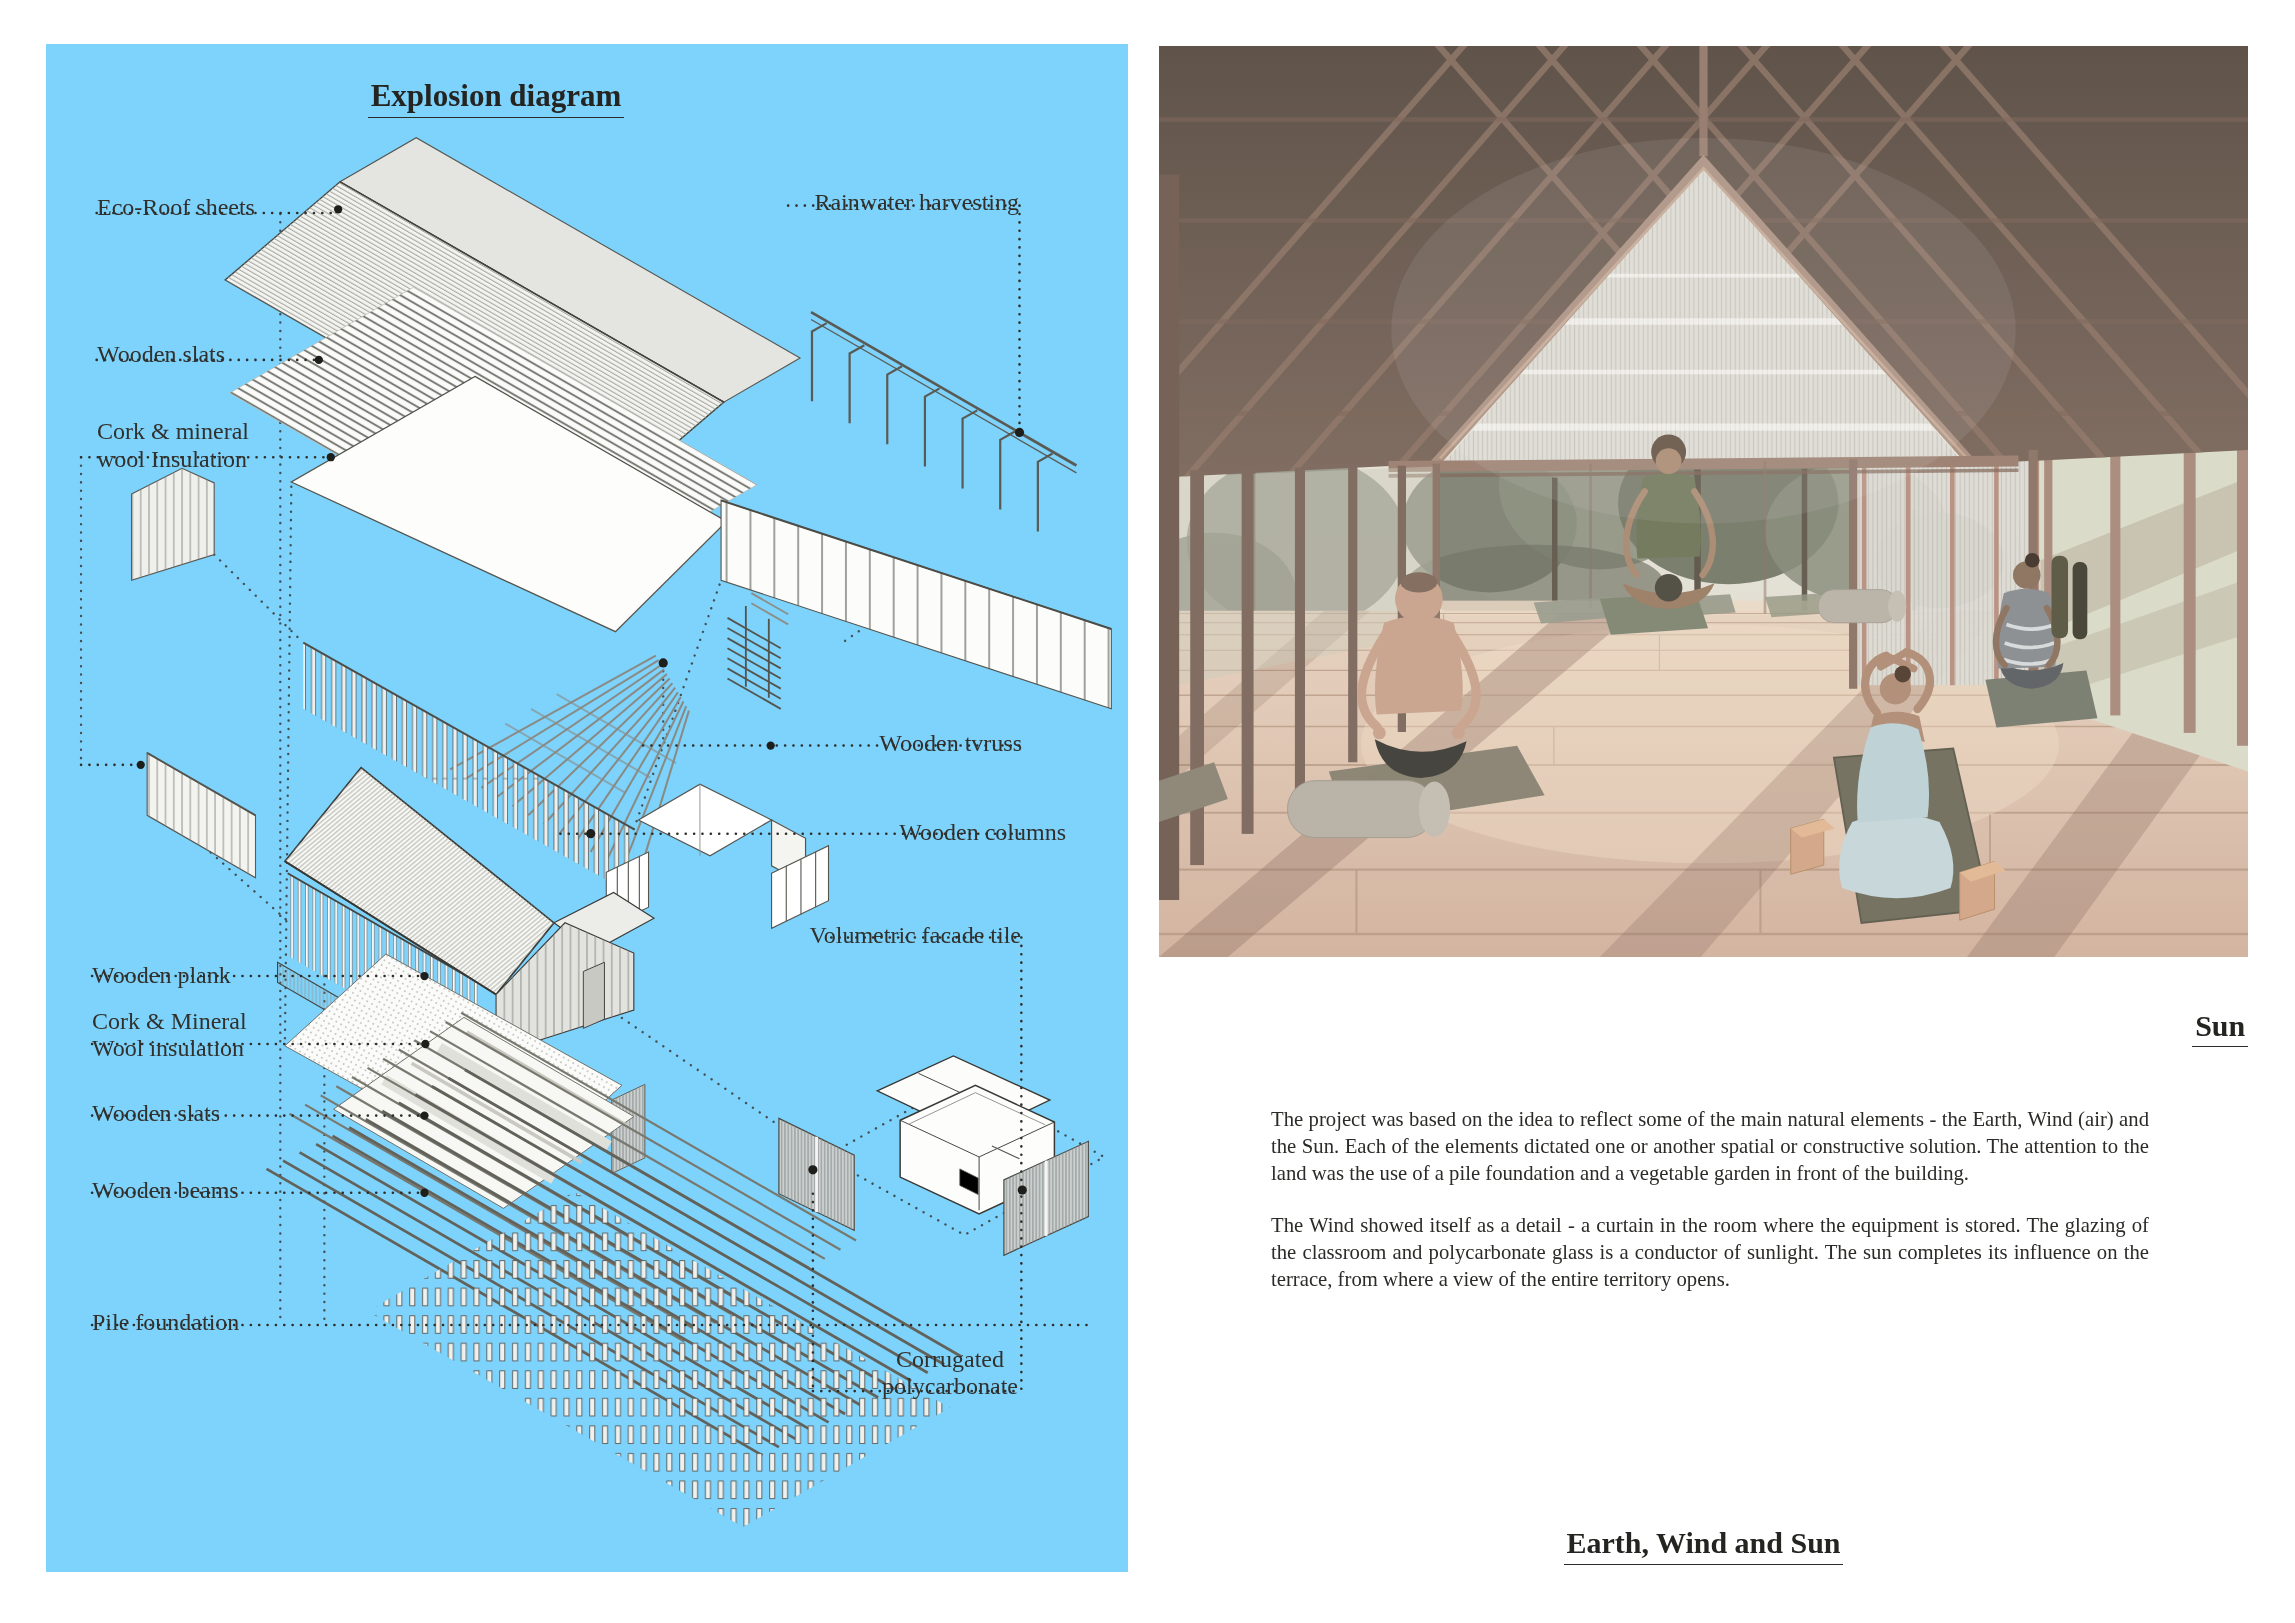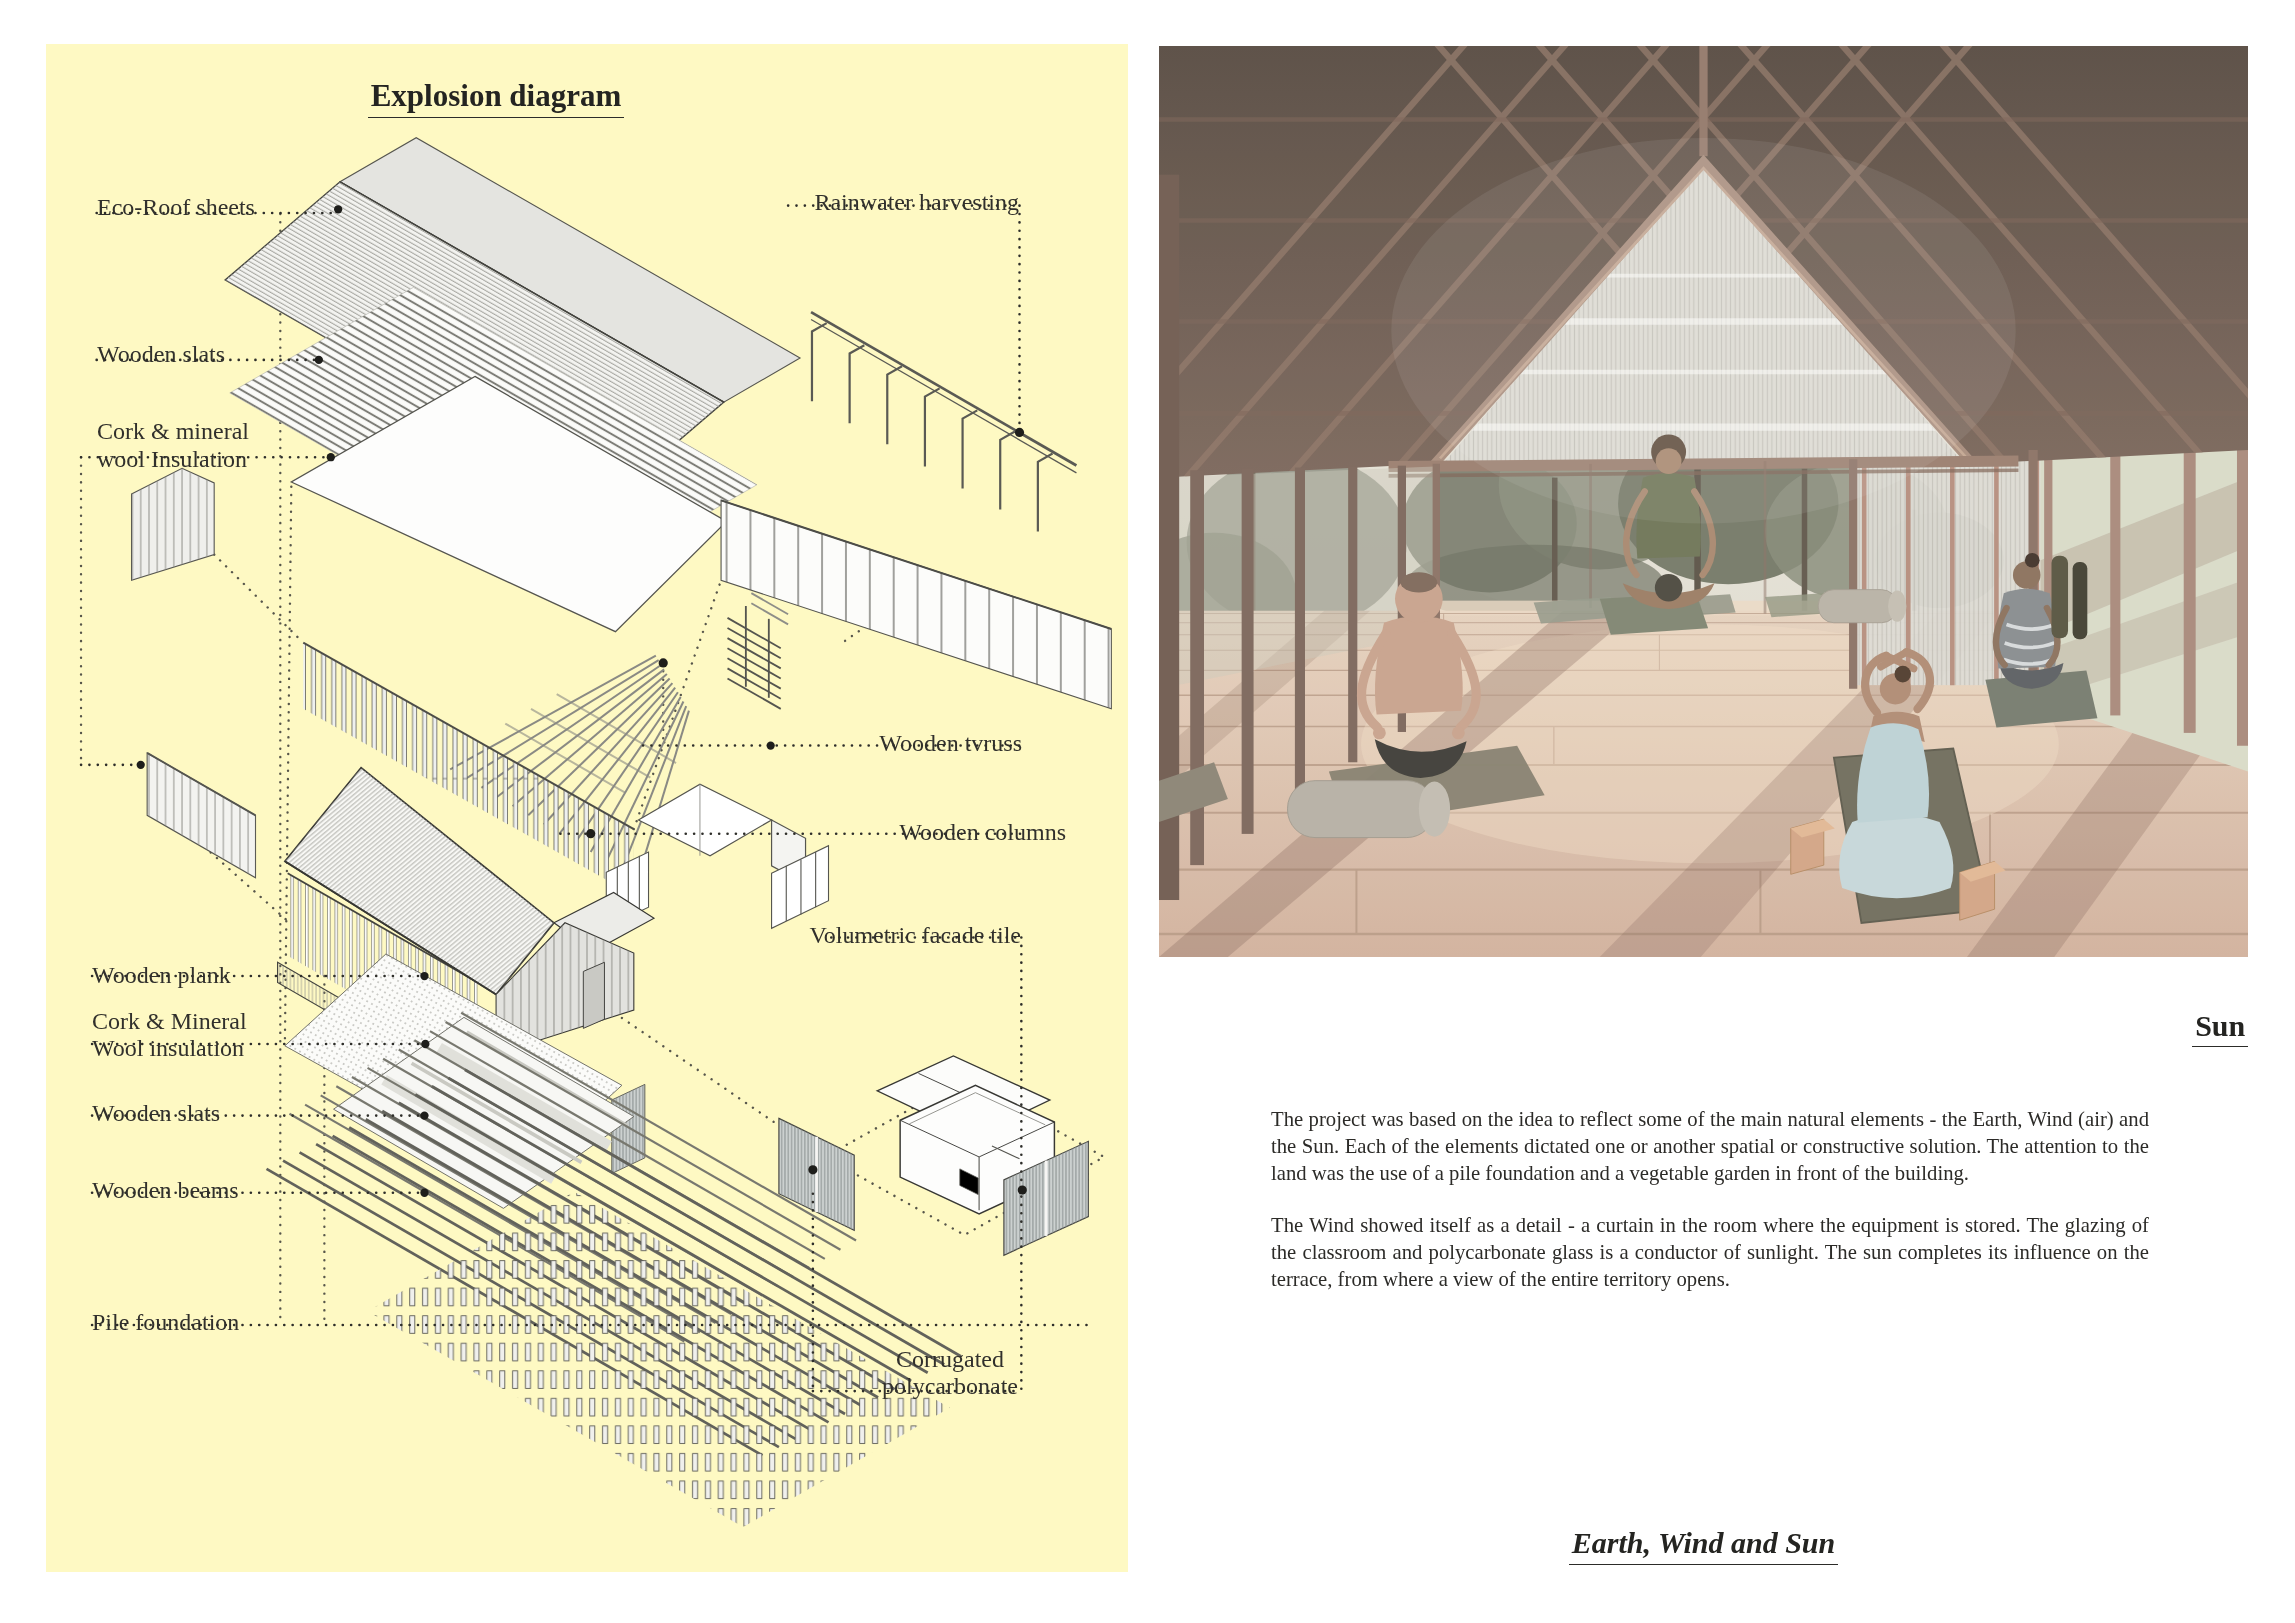--- a/index.html
+++ b/index.html
@@ -1,36 +1,36 @@
 <!DOCTYPE html>
 <html style="font-size:14.7px"><head>
 <meta charset="utf-8">
 <style>
   html,body{margin:0;padding:0;background:#fff;}
   .page{position:relative;width:2296px;height:1624px;background:#ffffff;overflow:hidden;
         font-family:"Liberation Serif","DejaVu Serif",serif;color:#2f2e2b;}
   
-  .panel-left{position:absolute;left:46px;top:44px;width:1082px;height:1528px;background:#fef9c3;}
+  .panel-left{position:absolute;left:46px;top:44px;width:1082px;height:1528px;background:#7dd3fc;}
   .panel-left svg{position:absolute;left:0;top:0;}
   .diagram-title{position:absolute;left:257px;top:13px;width:386px;text-align:center;
                  font-size:31px;color:#242421;}
   .diagram-title span{display:inline-block;border-bottom:1.8px solid #2c2c29;padding:0 2.8px 2.8px;}
   .lbl{position:absolute;font-size:24px;line-height:27.5px;color:#31302c;white-space:nowrap;margin-top:16px;}
   .lbl.right{text-align:right;}
   .lbl.center{text-align:center;white-space:normal;}
   
   .photo{position:absolute;left:1159px;top:46px;width:1089px;height:911px;overflow:hidden;}
   .caption{position:absolute;left:1159px;top:984px;width:1089px;text-align:right;
            font-size:30px;color:#242421;}
   .caption span{display:inline-block;border-bottom:1.8px solid #2c2c29;padding:0 2.8px 2.8px;}
   .bodytext{position:absolute;left:1271px;top:1098px;width:878px;font-size:20.7px;
             line-height:27px;text-align:justify;color:#2c2b28;}
   .bodytext p{margin:8px 0 25px 0;}
   .footer-title{position:absolute;left:1159px;top:1501px;width:1089px;text-align:center;
-                font-size:30px;color:#242421;font-style:italic;}
+                font-size:30px;color:#242421;}
   .footer-title span{display:inline-block;border-bottom:1.8px solid #2c2c29;padding:0 2.8px 3.7px;}
 </style>
 </head>
 <body>
 
 <div class="page">
 
   <section class="panel-left">
 
     <svg width="1082" height="1528" viewBox="0 0 1178 1664">

